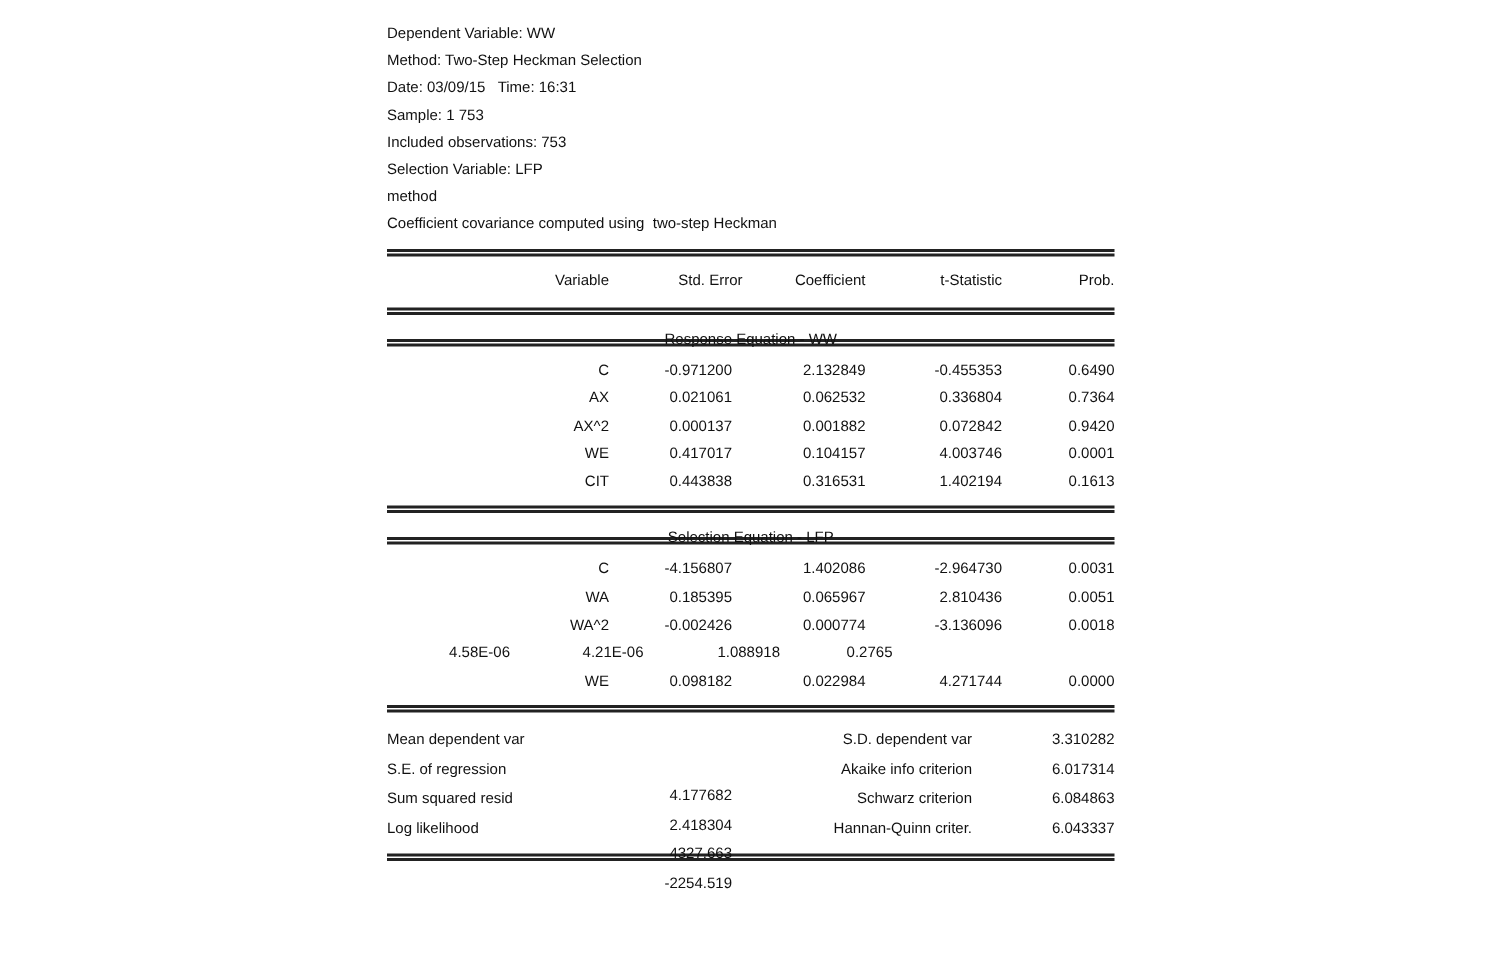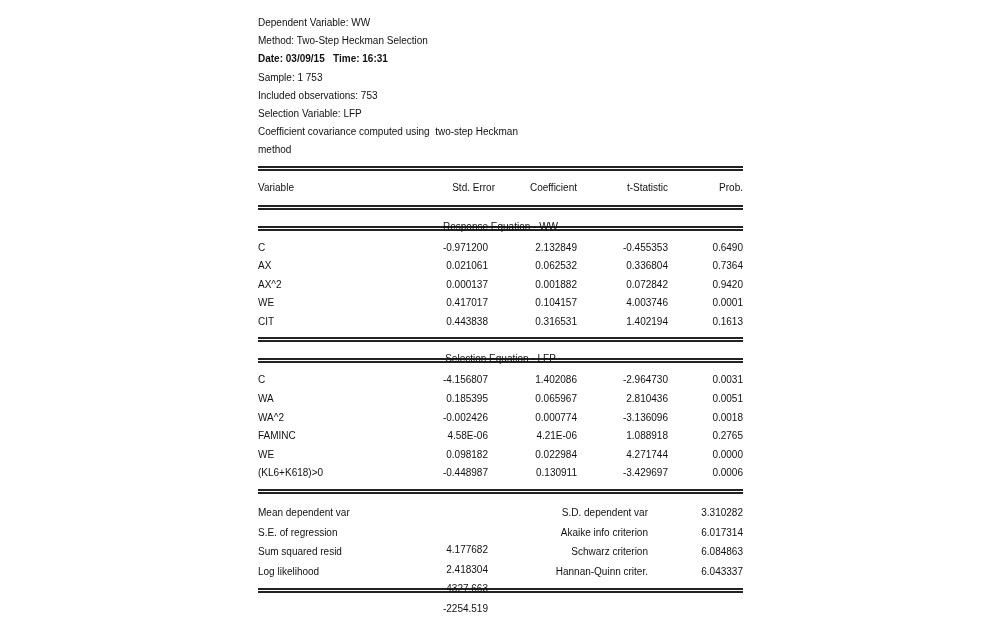--- a/index.html
+++ b/index.html
@@ -29,21 +29,21 @@
     box-sizing: border-box;
     height: 5px;
   }
   .rule-top { margin-top: 6px; }
   .row {
     display: flex;
     height: 18.6px;
     line-height: 18.6px;
     white-space: nowrap;
   }
-  .c-var { width: 148px; text-align: left; }
+  .c-var { width: 148px; text-align: right; }
   .c-num { text-align: right; }
   .c1 { width: 82px; }
   .c2 { width: 89px; }
   .c3 { width: 91px; }
   .c4 { width: 75px; }
   .col-header {
     height: 34px; line-height: 34px;
   }
   .section-title {
     height: 16px; line-height: 34px;
@@ -63,26 +63,26 @@
   .stats-block { padding-top: 9px; padding-bottom: 7px; }
 </style>
 </head>
 <body>
 
 <div class="page">
 
   <div>
     <div class="header-line">Dependent Variable: WW</div>
     <div class="header-line">Method: Two-Step Heckman Selection</div>
-    <div class="header-line" style="white-space:pre;font-weight:bold;">Date: 03/09/15   Time: 16:31</div>
+    <div class="header-line" style="white-space:pre;">Date: 03/09/15   Time: 16:31</div>
     <div class="header-line">Sample: 1 753</div>
     <div class="header-line">Included observations: 753</div>
     <div class="header-line">Selection Variable: LFP</div>
+    <div class="header-line">method</div>
     <div class="header-line" style="white-space:pre;">Coefficient covariance computed using  two-step Heckman</div>
-    <div class="header-line">method</div>
   </div>
 
   <div class="dbl rule-top"></div>
 
   <div class="row col-header" style="height:34px;line-height:34px;">
     <div class="c-var">Variable</div>
     <div class="c-num c2">Std. Error</div>
     <div class="c-num c1">Coefficient</div>
     <div class="c-num c3">t-Statistic</div>
     <div class="c-num c4">Prob.</div>
@@ -154,40 +154,32 @@
       <div class="c-num c4">0.0051</div>
     </div>
     <div class="row">
       <div class="c-var">WA^2</div>
       <div class="c-num c1">-0.002426</div>
       <div class="c-num c2">0.000774</div>
       <div class="c-num c3">-3.136096</div>
       <div class="c-num c4">0.0018</div>
     </div>
     <div class="row">
-      <div class="c-var">FAMINC</div>
       <div class="c-num c1">4.58E-06</div>
       <div class="c-num c2">4.21E-06</div>
       <div class="c-num c3">1.088918</div>
       <div class="c-num c4">0.2765</div>
     </div>
     <div class="row">
       <div class="c-var">WE</div>
       <div class="c-num c1">0.098182</div>
       <div class="c-num c2">0.022984</div>
       <div class="c-num c3">4.271744</div>
       <div class="c-num c4">0.0000</div>
     </div>
-    <div class="row">
-      <div class="c-var">(KL6+K618)&gt;0</div>
-      <div class="c-num c1">-0.448987</div>
-      <div class="c-num c2">0.130911</div>
-      <div class="c-num c3">-3.429697</div>
-      <div class="c-num c4">0.0006</div>
-    </div>
   </div>
 
   <div class="dbl"></div>
 
   <div class="stats-block">
     <div class="stats-row">
       <div class="s-lab1">Mean dependent var</div>
       <div class="s-val1">4.177682</div>
       <div class="s-lab2">S.D. dependent var</div>
       <div class="s-val2">3.310282</div>

